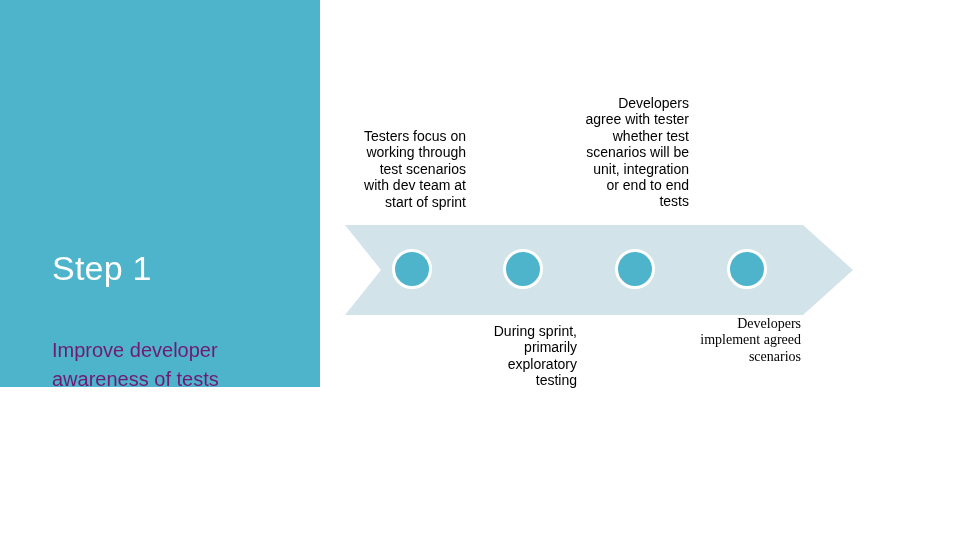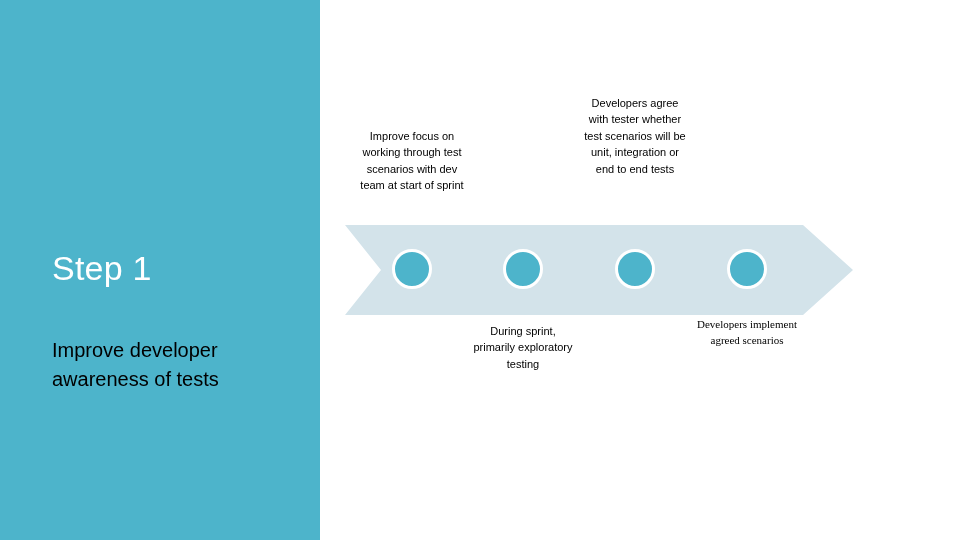--- a/index.html
+++ b/index.html
@@ -19,21 +19,21 @@
     height: 540px;
     background: #ffffff;
   }
 
   
   #sidebar {
     position: absolute;
     left: 0;
     top: 0;
     width: 320px;
-    height: 540px;
+    height: 387px;
     background: #4db4cb;
   }
   #step-title {
     position: absolute;
     left: 52px;
     top: 248px;
     font-size: 34px;
     font-weight: 400;
     line-height: 40px;
     color: #ffffff;
@@ -41,21 +41,21 @@
     white-space: nowrap;
   }
   #step-subtitle {
     position: absolute;
     left: 52px;
     top: 336px;
     width: 230px;
     font-size: 20px;
     font-weight: 400;
     line-height: 29px;
-    color: #000000;
+    color: #701a75;
   }
 
   
   #arrow-wrap {
     position: absolute;
     left: 345px;
     top: 225px;
     width: 508px;
     height: 90px;
   }
@@ -78,24 +78,24 @@
   }
   #milestone-1 { left: 392px; }
   #milestone-2 { left: 503px; }
   #milestone-3 { left: 615px; }
   #milestone-4 { left: 727px; }
 
   
   .callout {
     position: absolute;
     width: 108px;
-    font-size: 11px;
+    font-size: 14px;
     line-height: 16.4px;
     color: #000000;
-    text-align: center;
+    text-align: right;
   }
   .callout-above { bottom: auto; }
   #callout-1 { left: 358px; top: 128px; }
   #callout-2 { left: 469px; top: 323px; }
   #callout-3 { left: 581px; top: 95px; }
   #callout-4 { left: 693px; top: 316px; font-family: Liberation Serif, serif; }
 </style>
 </head>
 <body>
 
@@ -110,21 +110,21 @@
     <svg id="arrow-svg" viewBox="0 0 508 90" xmlns="http://www.w3.org/2000/svg">
       <polygon points="0,0 458,0 508,45 458,90 0,90 36,45" fill="#d3e3ea"></polygon>
     </svg>
   </div>
 
   <div class="milestone" id="milestone-1"></div>
   <div class="milestone" id="milestone-2"></div>
   <div class="milestone" id="milestone-3"></div>
   <div class="milestone" id="milestone-4"></div>
 
-  <div class="callout callout-above" id="callout-1">Improve focus on working through test scenarios with dev team at start of sprint</div>
+  <div class="callout callout-above" id="callout-1">Testers focus on working through test scenarios with dev team at start of sprint</div>
 
   <div class="callout" id="callout-2">During sprint, primarily exploratory testing</div>
 
   <div class="callout callout-above" id="callout-3">Developers agree with tester whether test scenarios will be unit, integration or end to end tests</div>
 
   <div class="callout" id="callout-4">Developers implement agreed scenarios</div>
 
 </div>
 
 </body></html>

